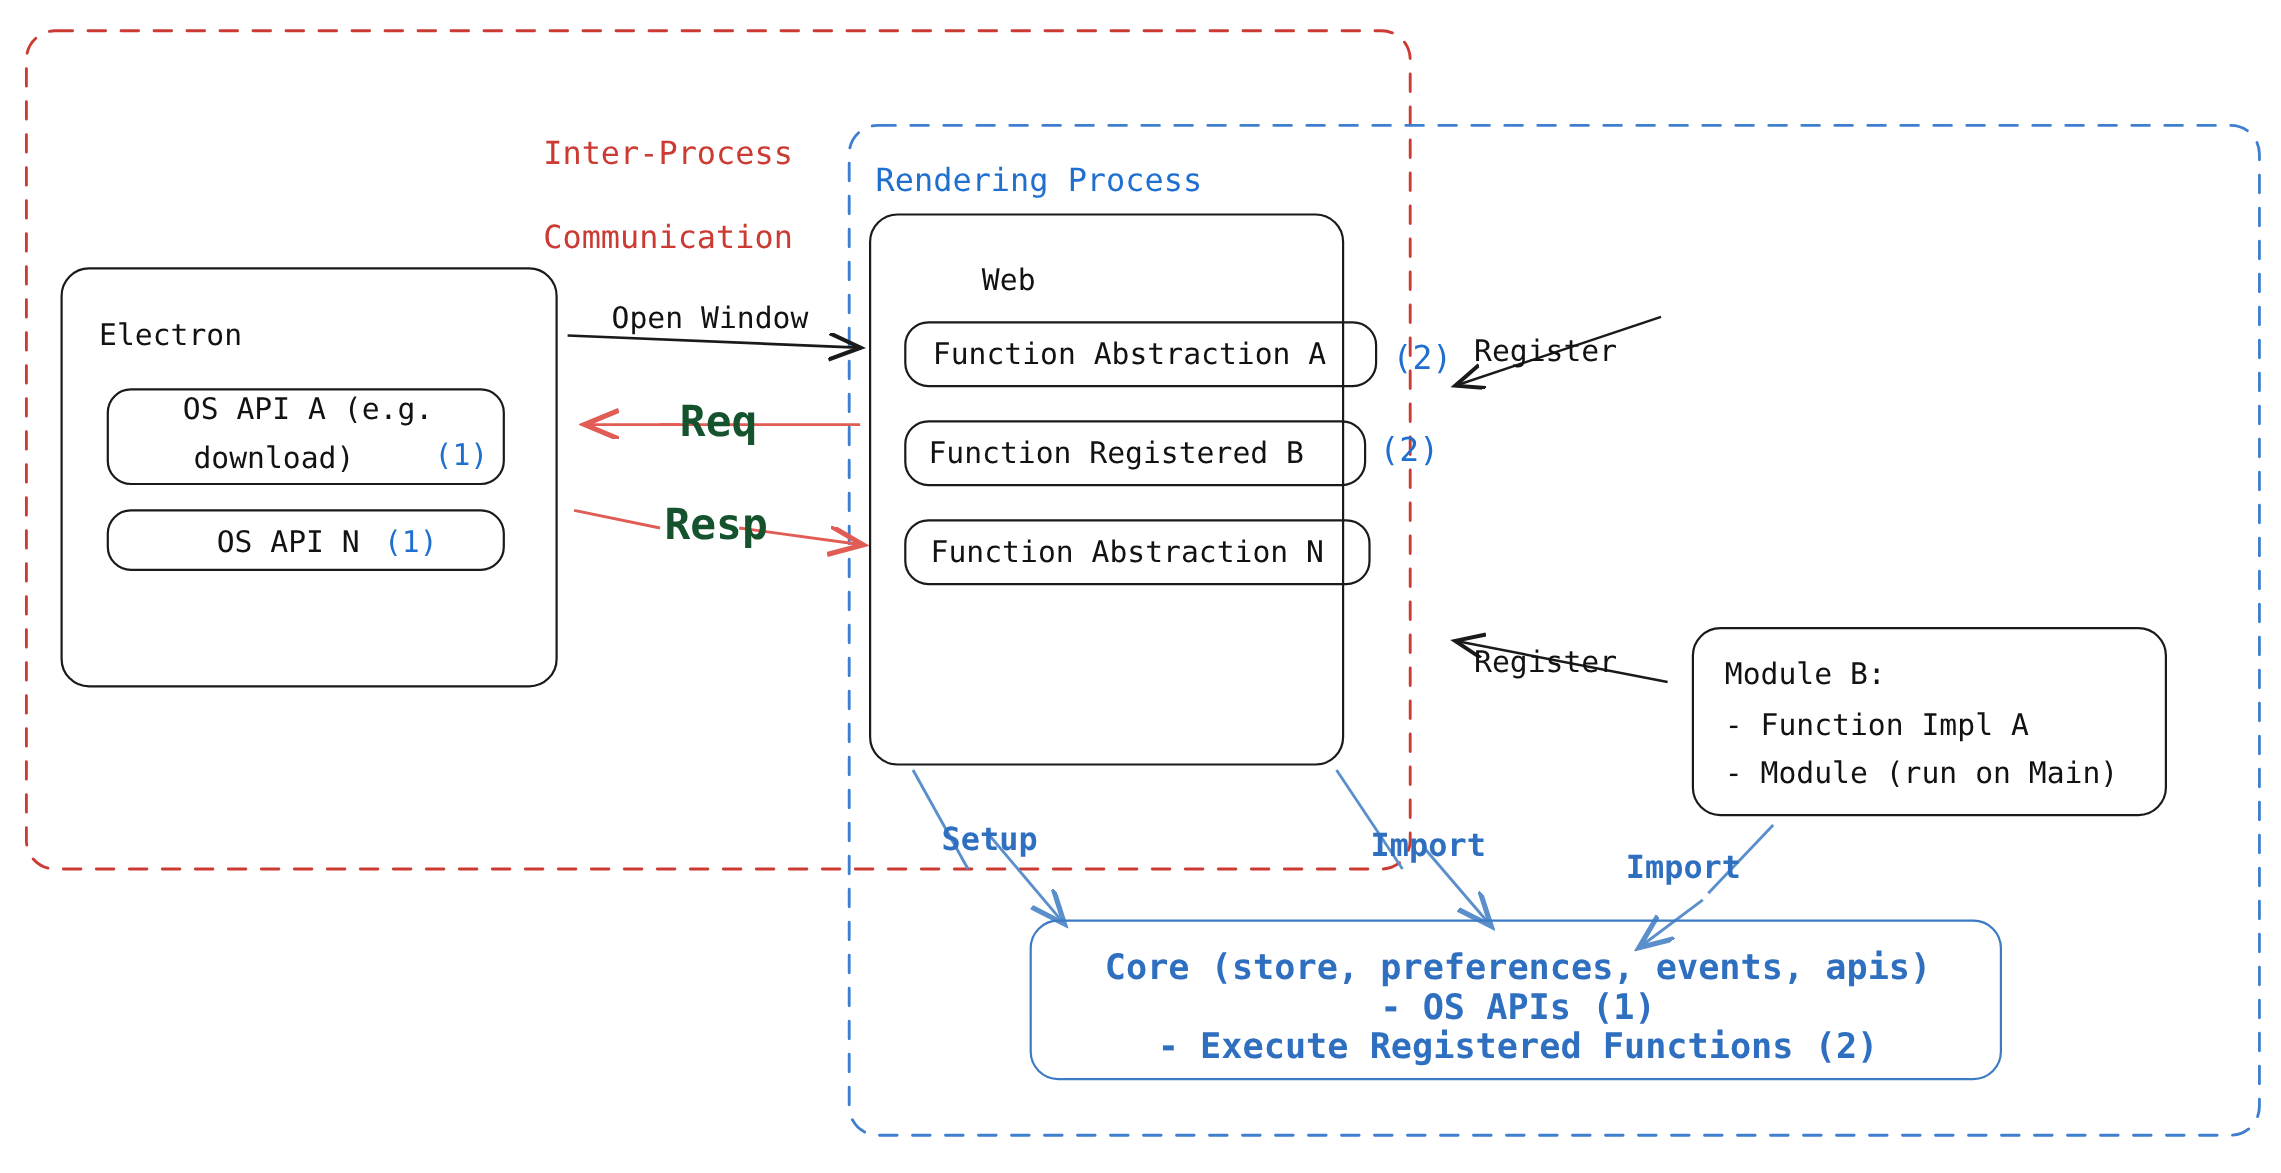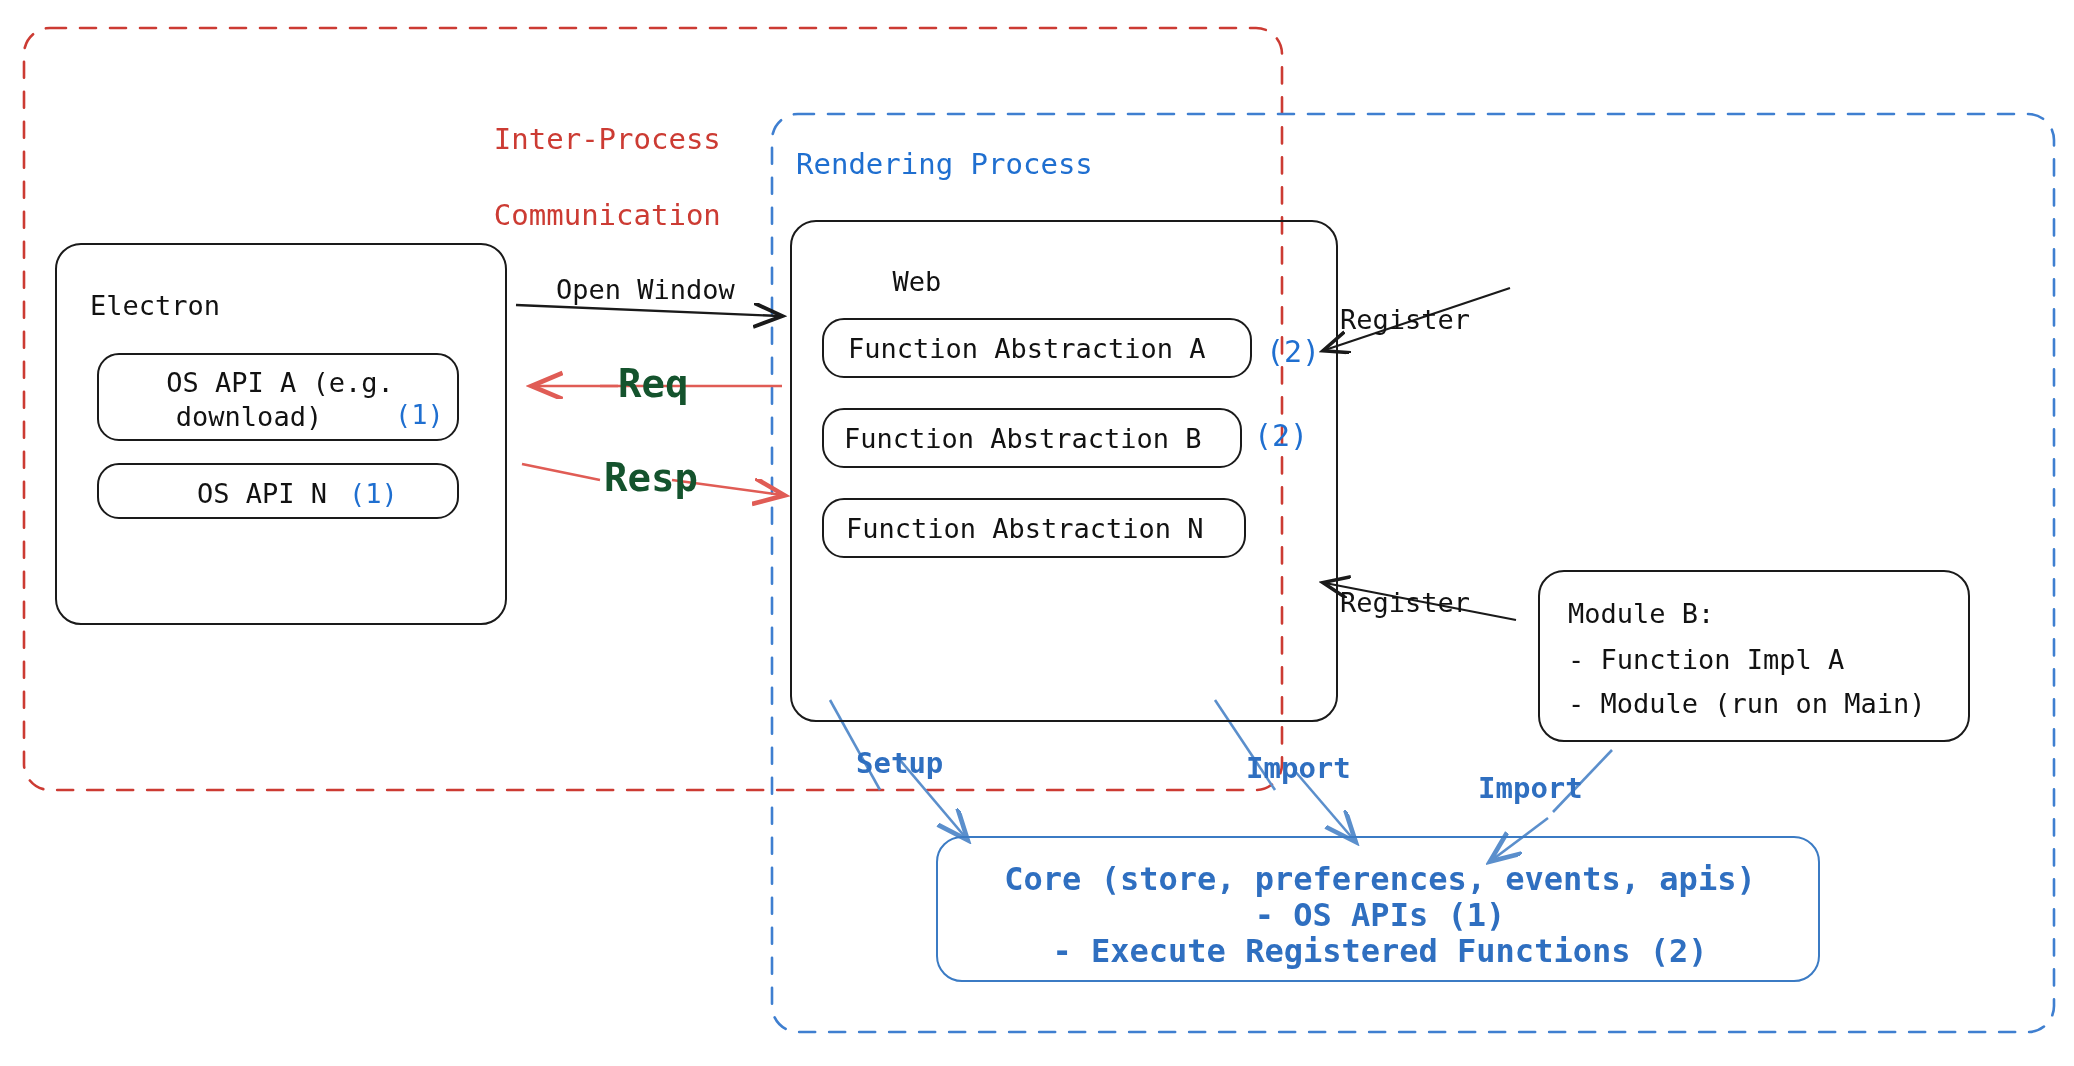--- a/index.html
+++ b/index.html
@@ -142,21 +142,21 @@
 
   <div class="txt label-red-title" style="left:424px; top:82px;">
     <span>Inter-Process</span><br>
     <span>Communication</span>
   </div>
 
   <div class="node" style="left:55px; top:243px; width:452px; height:382px;">
     <div class="txt" style="left:33px; top:43px;">Electron</div>
 
     <div class="node inner" style="position:absolute; left:40px; top:108px; width:362px; height:88px;">
-      <div class="txt c" style="left:0; top:10px; width:362px;">OS API A (e.g.</div>
+      <div class="txt c" style="left:0; top:0; width:362px;">OS API A (e.g.</div>
       <div class="txt c" style="left:0; top:44px; width:300px;">download)</div>
     </div>
     <div class="txt blue-txt" style="left:338px; top:152px;">(1)</div>
 
     <div class="node inner" style="position:absolute; left:40px; top:218px; width:362px; height:56px;">
       <div class="txt" style="left:98px; top:11px;">OS API N</div>
       <div class="txt blue-txt" style="left:250px; top:11px;">(1)</div>
     </div>
   </div>
 
@@ -164,30 +164,30 @@
   <div class="txt label-red-bold" style="left:618px; top:366px;">Req</div>
   <div class="txt label-red-bold" style="left:604px; top:460px;">Resp</div>
 
   <div class="txt" style="left:1340px; top:302px;">Register</div>
   <div class="txt" style="left:1340px; top:585px;">Register</div>
 
   <div class="txt label-blue-bold" style="left:856px; top:745px;">Setup</div>
   <div class="txt label-blue-bold" style="left:1246px; top:750px;">Import</div>
   <div class="txt label-blue-bold" style="left:1478px; top:770px;">Import</div>
 
-  <div class="node" style="left:790px; top:194px; width:548px; height:502px;margin-top:26px;">
+  <div class="node" style="left:790px; top:194px; width:432px; height:502px;">
     <div class="txt" style="left:0; top:42px; width:250px; text-align:center;">Web</div>
 
     <div class="node inner" style="position:absolute; left:30px; top:96px; width:430px; height:60px;">
       <div class="txt" style="left:24px; top:11px;">Function Abstraction A</div>
     </div>
     <div class="txt blue-txt" style="left:474px; top:112px; font-size:30px;">(2)</div>
 
     <div class="node inner" style="position:absolute; left:30px; top:186px; width:420px; height:60px;">
-      <div class="txt" style="left:20px; top:11px;">Function Abstraction B</div>
+      <div class="txt" style="left:20px; top:11px;">Function Registered B</div>
     </div>
     <div class="txt blue-txt" style="left:462px; top:196px; font-size:30px;">(2)</div>
 
     <div class="node inner" style="position:absolute; left:30px; top:276px; width:424px; height:60px;">
       <div class="txt" style="left:22px; top:11px;">Function Abstraction N</div>
     </div>
 
   </div>
 
 

